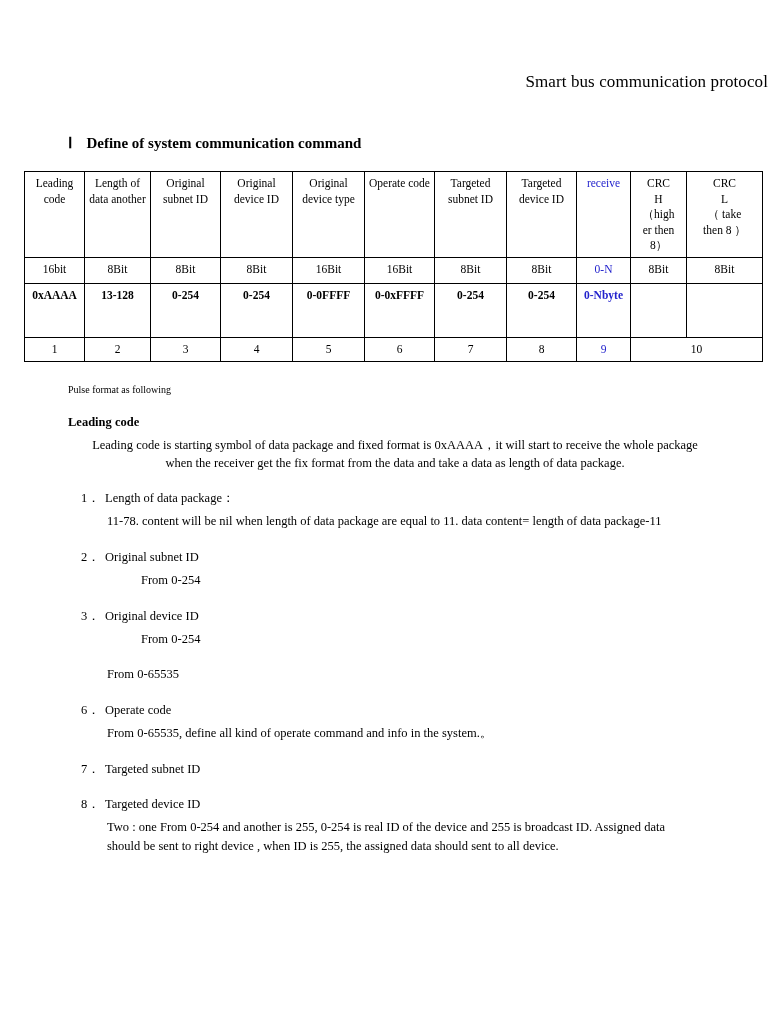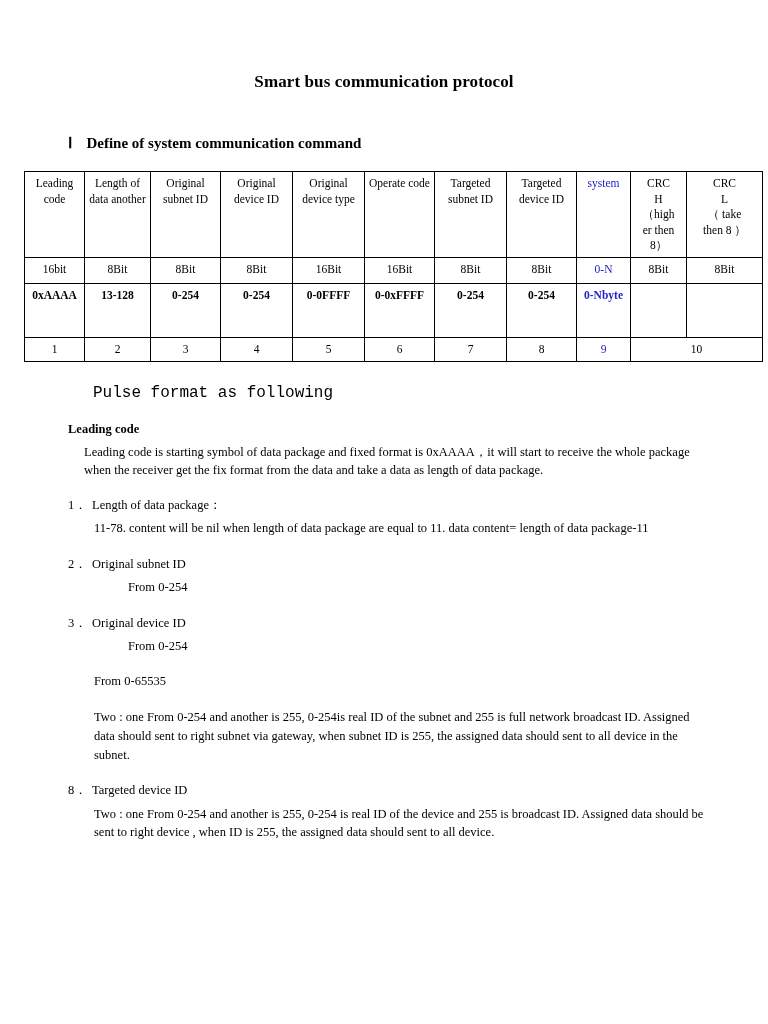--- a/index.html
+++ b/index.html
@@ -16,22 +16,22 @@
     overflow: hidden;
   }
   .page {
     width: 768px;
     height: 1024px;
     box-sizing: border-box;
     padding: 0;
     position: relative;
   }
   .doc-title {
-    text-align: center;
-    font-weight: bold;
+    text-align: right;
+    font-weight: normal;
     font-size: 17px;
     margin-top: 72px;
     letter-spacing: 0.1px;
   }
   .section-heading {
     font-weight: bold;
     font-size: 15px;
     margin-top: 42px;
     margin-left: 68px;
   }
@@ -64,41 +64,40 @@
   table.proto tr.range td,
   table.proto tr.index td {
     vertical-align: top;
   }
   table.proto tr.bits td { height: 18px; }
   table.proto tr.range td { height: 46px; font-weight: bold; }
   table.proto tr.index td { height: 16px; }
   td.blue { color: #2222cc; }
   
   .pulse {
-    margin-left: 93px;
+    margin-left: 68px;
     margin-top: 22px;
-    font-size: 16px;
-    font-family: Liberation Mono, monospace;
+    font-size: 10px;
   }
   .lead-head {
     margin-left: 68px;
     margin-top: 20px;
     font-size: 12.5px;
     font-weight: bold;
   }
   .lead-body {
     margin-left: 84px;
     margin-right: 62px;
     margin-top: 6px;
     font-size: 12.5px;
     line-height: 1.45;
-    text-align: left;
+    text-align: center;
   }
   ol.items {
-    margin: 4px;
+    margin: 17px;
     padding: 0;
     list-style: none;
   }
   ol.items > li {
     margin-left: 64px;
     margin-top: 17px;
     font-size: 12.5px;
     line-height: 1.45;
   }
   .li-title {
@@ -148,21 +147,21 @@
     <tbody>
         <tr class="head">
       <td>Leading code</td>
       <td>Length of  data another</td>
       <td>Original subnet ID</td>
       <td>Original device ID</td>
       <td>Original device type</td>
       <td>Operate code</td>
       <td>Targeted subnet ID</td>
       <td>Targeted device ID</td>
-      <td class="blue">system</td>
+      <td class="blue">receive</td>
       <td>
         <span>CRC</span><br>
         <span>H</span><br>
         <span>（high</span><br>
         <span>er then</span><br>
         <span>8）</span>
       </td>
       <td>
         <span>CRC</span><br>
         <span>L</span><br>
@@ -226,21 +225,25 @@
       <span class="li-body indented">From 0-254</span>
     </li>
     <li>
       <span class="li-title"><span class="num">3．</span><span>Original device ID</span></span>
       <span class="li-body indented">From 0-254</span>
     </li>
     <li>
       <span class="li-body">From 0-65535</span>
     </li>
     <li>
-      <span class="li-body">Two : one From 0-254 and another is 255, 0-254is real ID of the subnet and 255 is full network broadcast ID. Assigned data should sent to right subnet via gateway, when subnet ID is 255, the assigned data should sent to all device in the subnet.</span>
+      <span class="li-title"><span class="num">6．</span><span>Operate code</span></span>
+      <span class="li-body">From 0-65535, define all kind of operate command and info in the system.。</span>
+    </li>
+    <li>
+      <span class="li-title"><span class="num">7．</span><span>Targeted subnet ID</span></span>
     </li>
     <li>
       <span class="li-title"><span class="num">8．</span><span>Targeted device ID</span></span>
       <span class="li-body">Two : one From 0-254 and another is 255, 0-254 is real ID of the device and 255 is broadcast ID. Assigned data should be sent to right device , when ID is 255, the assigned data should sent to all device.</span>
     </li>
   </ol>
 
 </div>
 
 </body></html>

